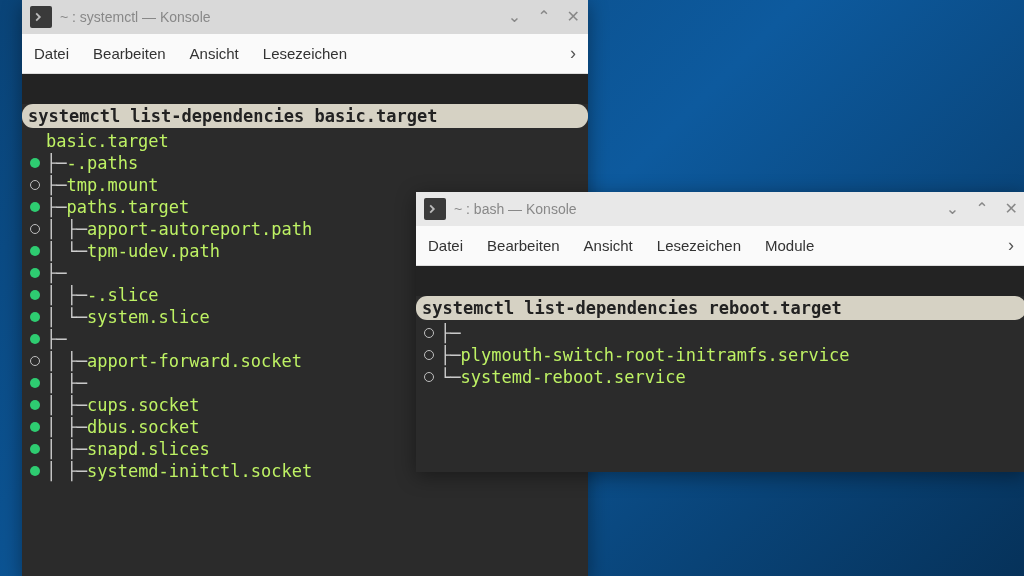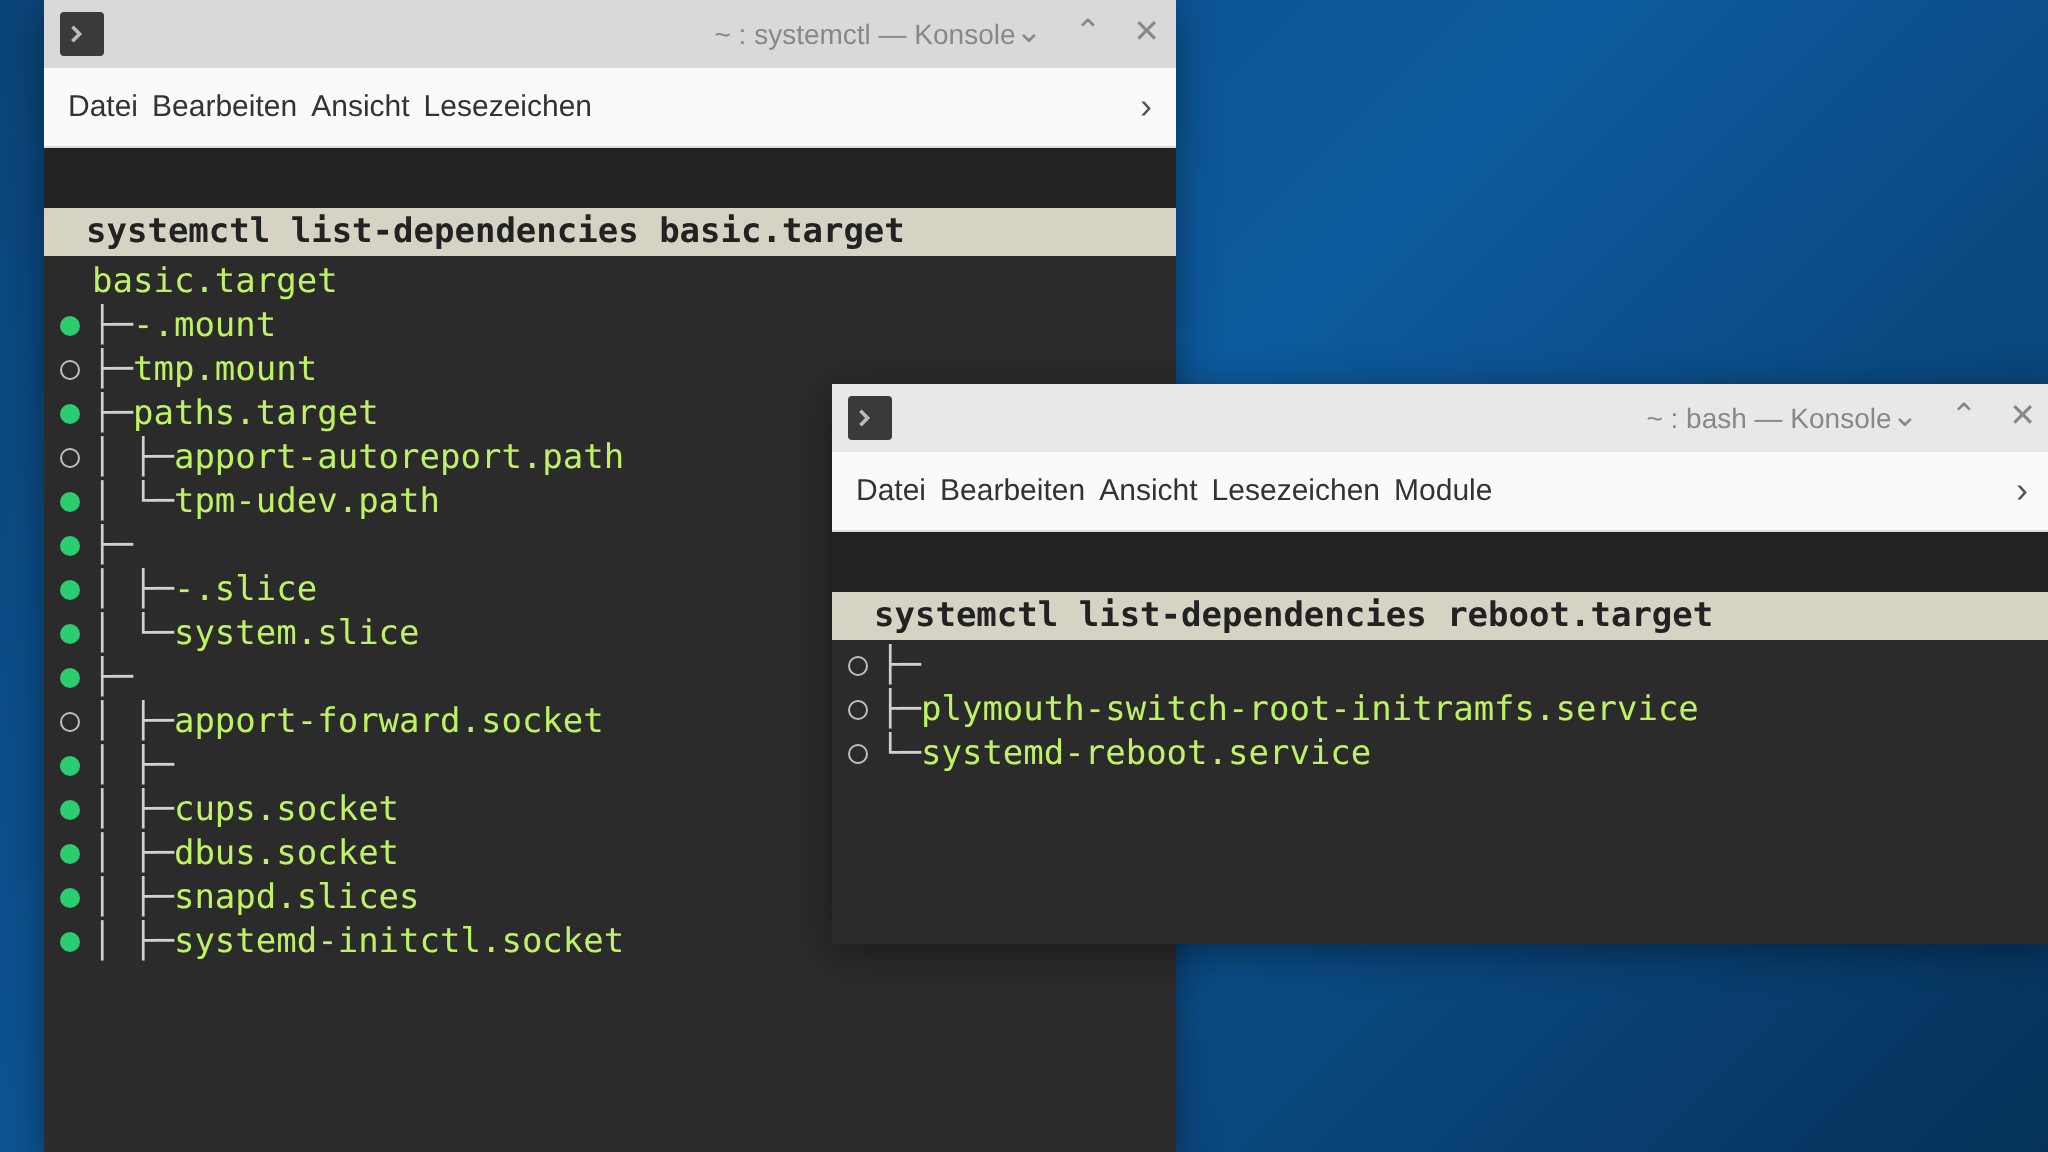--- a/index.html
+++ b/index.html
@@ -34,53 +34,54 @@
   .term-icon {
     width: 22px; height: 22px;
     background: #3a3a3a;
     display: inline-flex;
     align-items: center;
     justify-content: center;
     margin-right: 8px;
     border-radius: 2px;
   }
   .term-icon svg { width: 12px; height: 12px; }
-  .title-text { flex: 1; text-align: right; }
+  .title-text { flex: 1; text-align: left; }
   .win-controls { display: flex; gap: 16px; margin-left: auto; color: #888; }
   .win-controls span { cursor: pointer; font-size: 16px; line-height: 1; }
   .menubar {
     height: 40px;
     background: #fafafa;
     display: flex;
     align-items: center;
     padding: 0 12px;
-    gap: 7px;
+    gap: 24px;
     color: #333;
     font-size: 15px;
     border-bottom: 1px solid #ddd;
   }
   .menubar .spacer { flex: 1; }
   .menubar .chev { font-size: 18px; color: #555; }
   .tabstrip { height: 30px; background: #232323; }
   .terminal {
     flex: 1;
     background: #2b2b2b;
     padding: 0;
     font-family: "DejaVu Sans Mono", monospace;
     font-size: 17px;
     line-height: 22px;
     color: #d0d0d0;
     overflow: hidden;
   }
   .hl-row {
     background: #d6d2c4;
     color: #222;
-    padding: 1px 21px;
+    padding: 1px 6px;
     font-weight: bold;
     white-space: pre;
+    border-radius: 11px;
   }
   .tree { padding: 2px 6px; }
   .tree-row {
     display: flex;
     align-items: center;
     white-space: pre;
   }
   .dot {
     display: inline-block;
     width: 10px; height: 10px;
@@ -123,21 +124,21 @@
     <span>Lesezeichen</span>
     <span class="spacer"></span>
     <span class="chev">›</span>
   </div>
   <div class="tabstrip"></div>
   <div class="terminal">
     <div class="hl-row">systemctl list-dependencies basic.target</div>
     <div class="tree">
       <div class="tree-row"><span class="nodot"></span><span class="name">basic.target</span></div>
       <div id="tree1">
-          <div class="tree-row"><span class="dot full"></span><span class="branch">├─</span><span class="name">-.mount</span></div>
+          <div class="tree-row"><span class="dot full"></span><span class="branch">├─</span><span class="name">-.paths</span></div>
           <div class="tree-row"><span class="dot empty"></span><span class="branch">├─</span><span class="name">tmp.mount</span></div>
           <div class="tree-row"><span class="dot full"></span><span class="branch">├─</span><span class="name">paths.target</span></div>
           <div class="tree-row"><span class="dot empty"></span><span class="branch">│ ├─</span><span class="name">apport-autoreport.path</span></div>
           <div class="tree-row"><span class="dot full"></span><span class="branch">│ └─</span><span class="name">tpm-udev.path</span></div>
           <div class="tree-row"><span class="dot full"></span><span class="branch">├─</span></div>
           <div class="tree-row"><span class="dot full"></span><span class="branch">│ ├─</span><span class="name">-.slice</span></div>
           <div class="tree-row"><span class="dot full"></span><span class="branch">│ └─</span><span class="name">system.slice</span></div>
           <div class="tree-row"><span class="dot full"></span><span class="branch">├─</span></div>
           <div class="tree-row"><span class="dot empty"></span><span class="branch">│ ├─</span><span class="name">apport-forward.socket</span></div>
           <div class="tree-row"><span class="dot full"></span><span class="branch">│ ├─</span></div>

